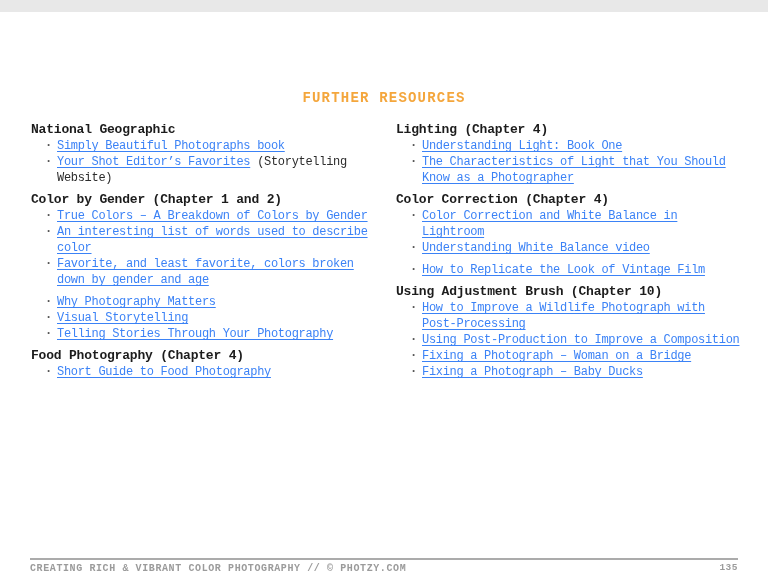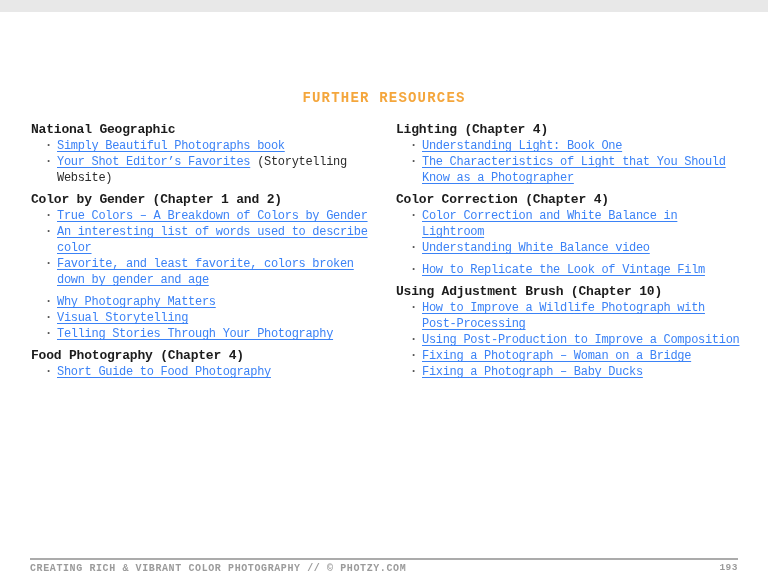--- a/index.html
+++ b/index.html
@@ -163,15 +163,15 @@
           <li><a href="#">Fixing a Photograph – Woman on a Bridge</a></li>
           <li><a href="#">Fixing a Photograph – Baby Ducks</a></li>
         </ul>
       </div>
     </div>
 
   <div class="footer-rule"></div>
 
   <div class="footer-left">CREATING RICH &amp; VIBRANT COLOR PHOTOGRAPHY // © PHOTZY.COM</div>
 
-  <div class="footer-page">193</div>
+  <div class="footer-page">135</div>
 
 </div>
 
 </body></html>

